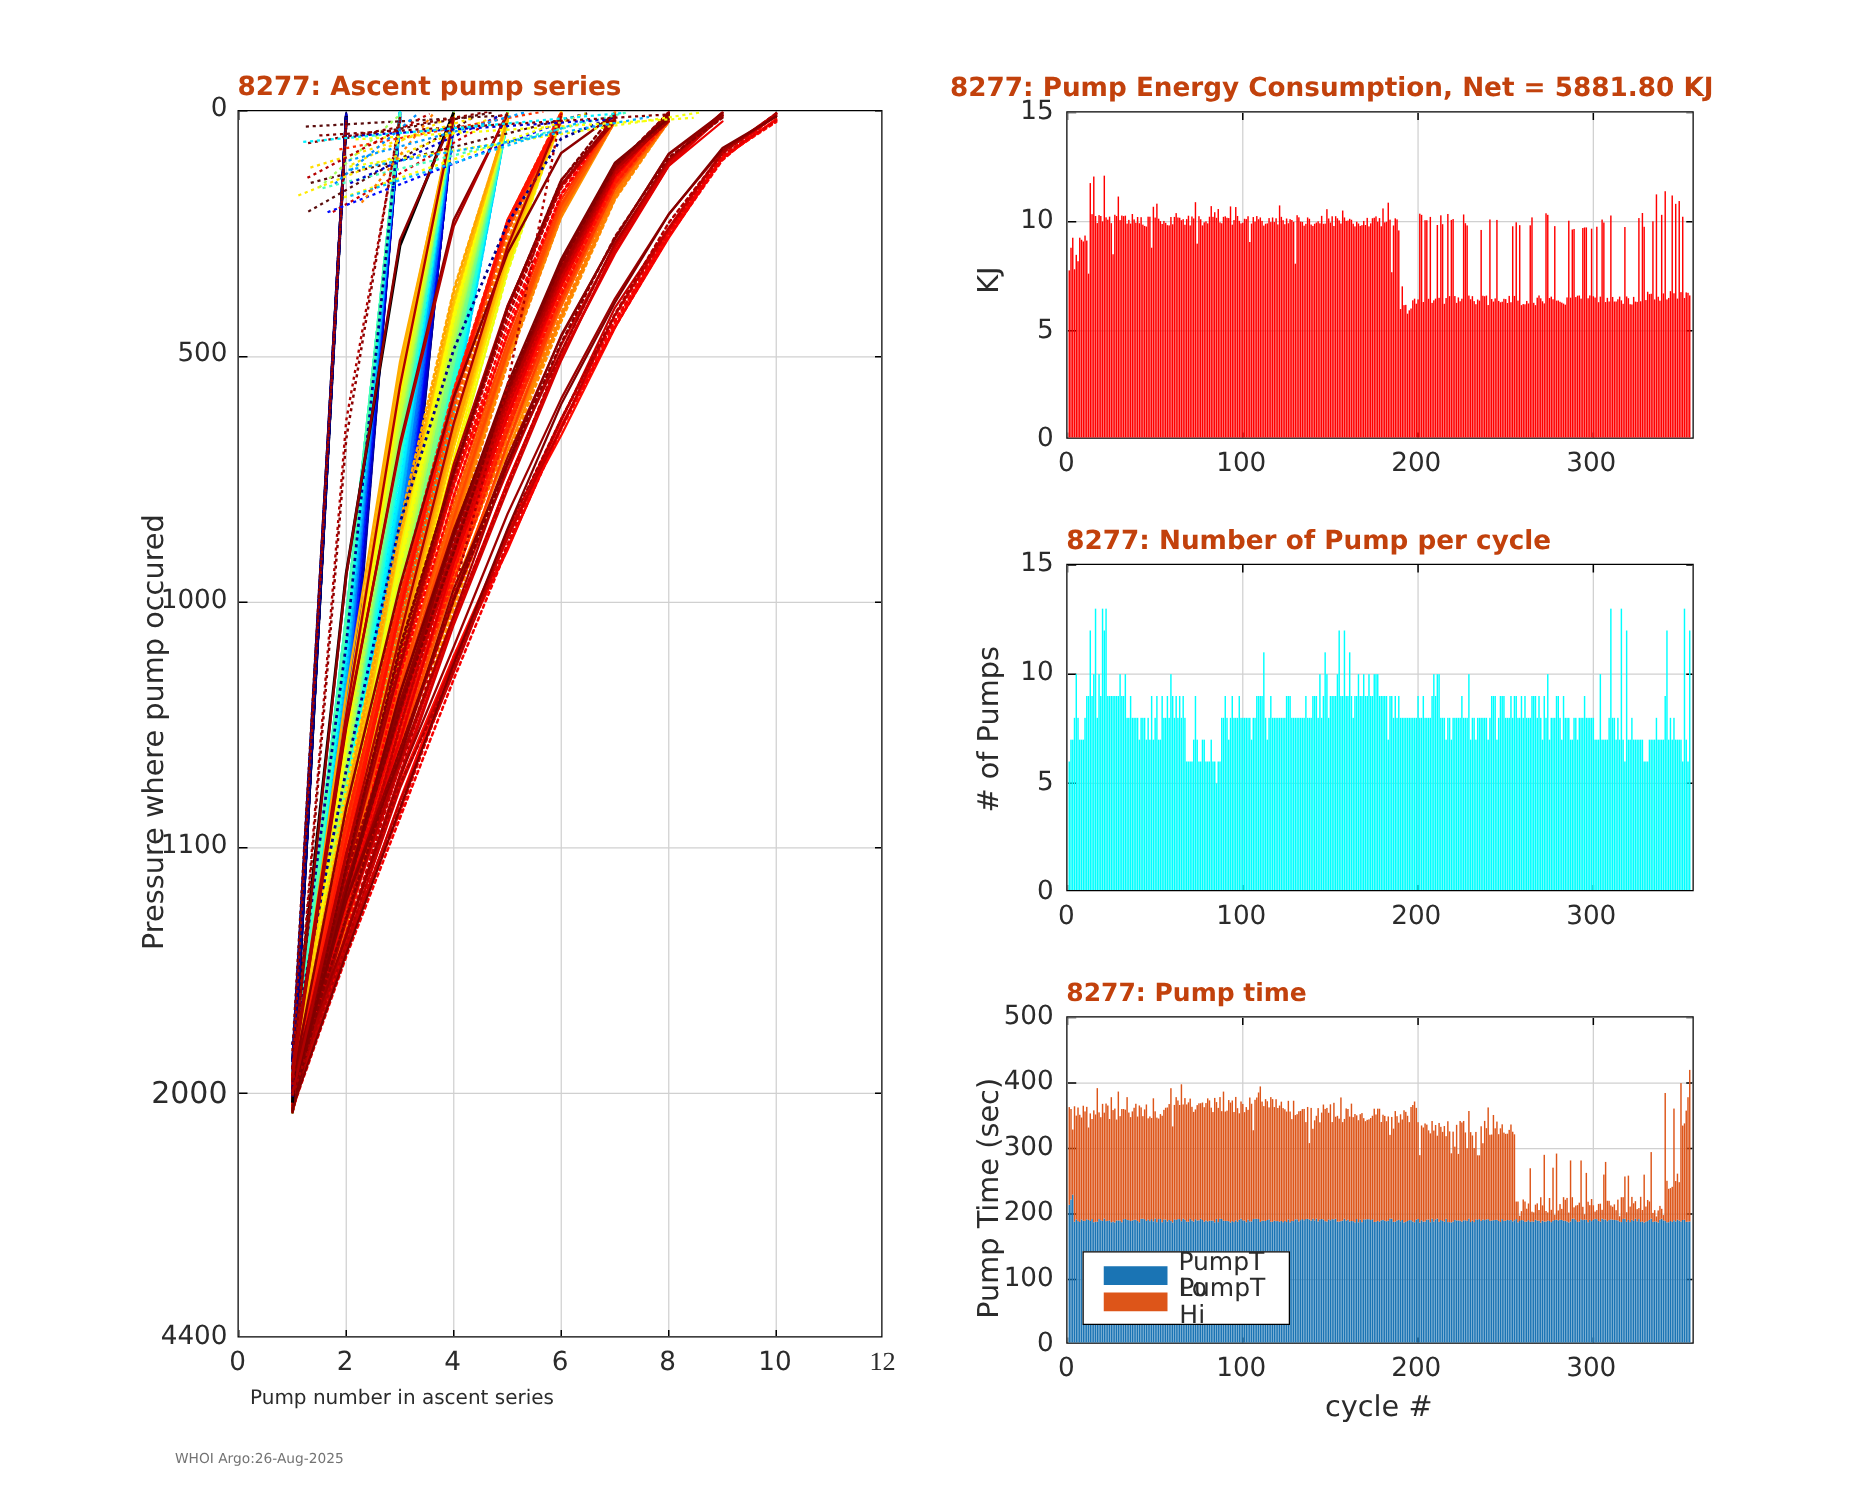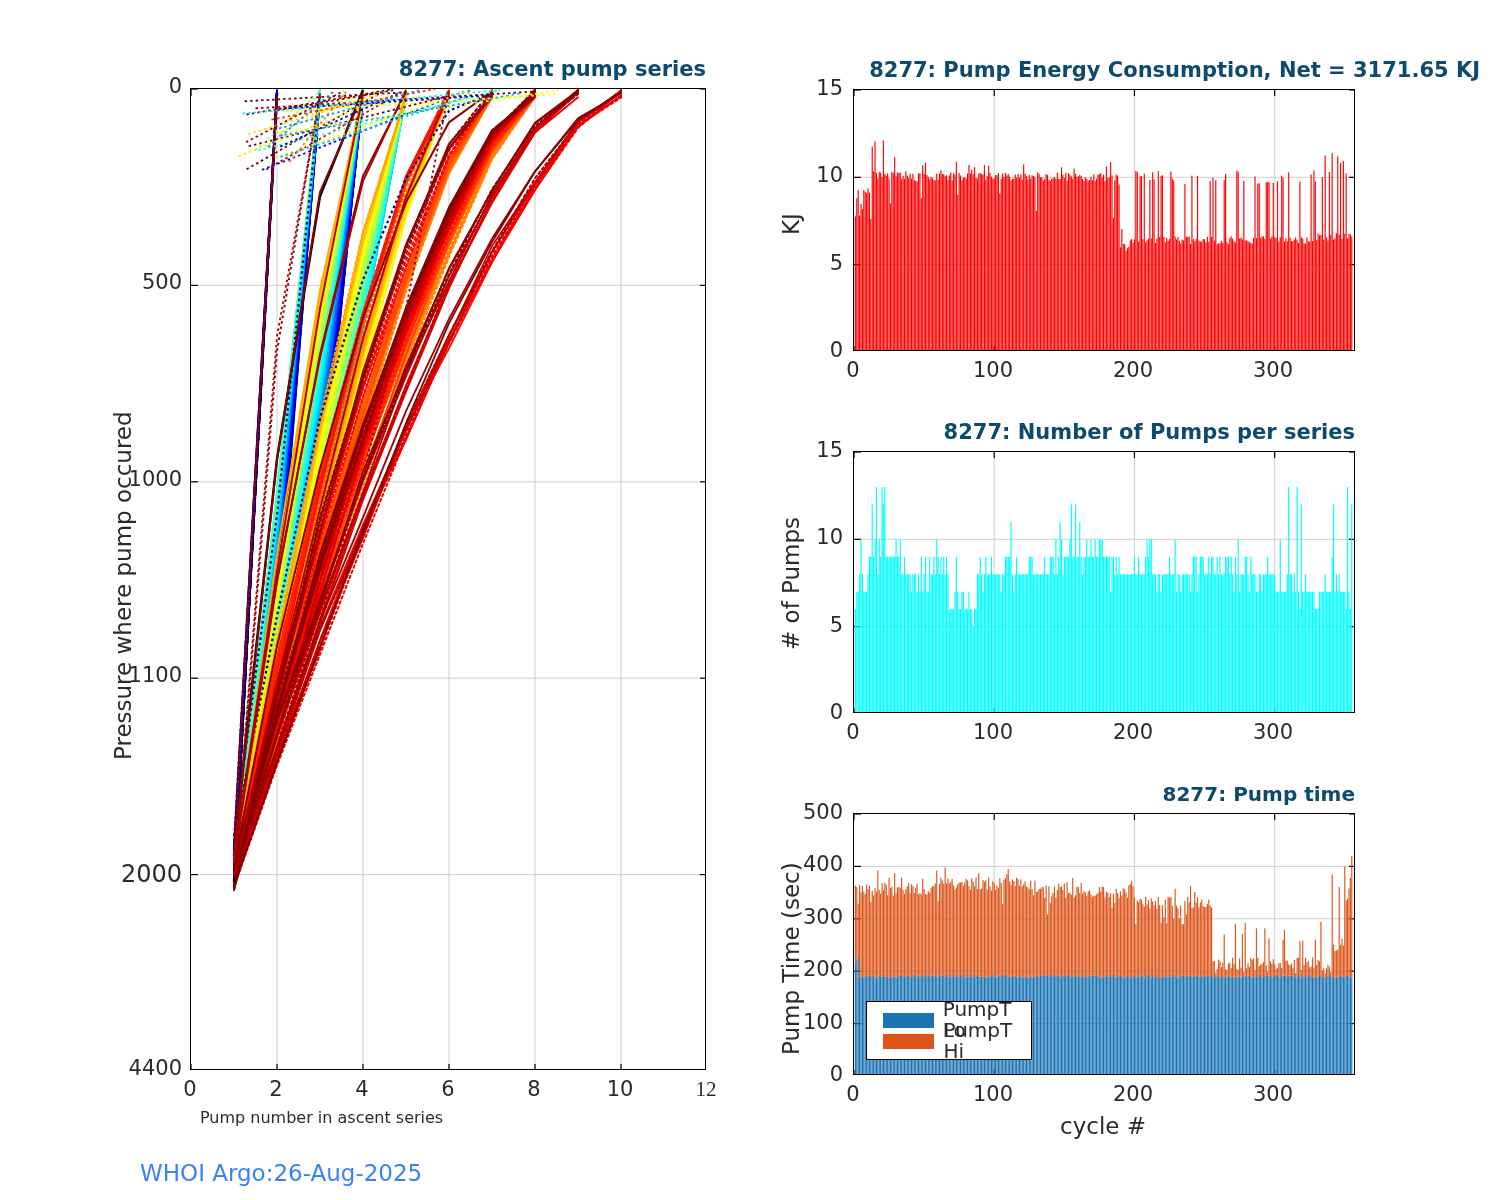--- a/index.html
+++ b/index.html
@@ -3,37 +3,37 @@
 <meta charset="utf-8">
 <style>
   html,body{margin:0;padding:0;background:#ffffff;}
   body{width:1500px;height:1200px;position:relative;overflow:hidden;
        font-family:"DejaVu Sans","Liberation Sans",sans-serif;color:#000;}
 
   .fig{position:absolute;left:0;top:0;width:1500px;height:1200px;}
 
   .panel{position:absolute;}
   .plotbox{position:absolute;border:1.5px solid #000;background:#fff;box-sizing:border-box;overflow:hidden;}
-  .title{position:absolute;text-align:right;font-weight:bold;color:#0c4a6e;white-space:nowrap;}
+  .title{position:absolute;text-align:left;font-weight:bold;color:#c2410c;white-space:nowrap;}
 
   .ytick,.xtick{position:absolute;color:#2b2b2b;white-space:nowrap;}
   .ytick{text-align:right;}
   .xtick{text-align:center;}
 
   .axlabel{position:absolute;color:#2b2b2b;white-space:nowrap;}
   .ylabel-rot{transform-origin:0 0;transform:rotate(-90deg);}
 
   .legendbox{position:absolute;border:1.5px solid #000;background:#fff;
              display:flex;flex-direction:column;justify-content:center;
              padding:5px 8px;box-sizing:border-box;z-index:9;}
   .legrow{display:flex;align-items:center;height:21px;}
   .legswatch{width:62px;height:15px;margin-right:9px;}
   .legtext{font-size:20px;color:#2b2b2b;line-height:21px;}
 
-  .footer{position:absolute;font-size:23px;color:#3b82f6;}
+  .footer{position:absolute;font-size:11px;color:#737373;}
 
   svg{display:block;}
 </style>
 </head>
 <body>
 
 <div class="fig">
 
   <div class="panel">
     <div class="title" style="left:190px;top:57px;width:516px;font-size:21px;">8277: Ascent pump series</div>
@@ -494,21 +494,21 @@
     <div class="xtick" style="left:504px;top:1077px;width:60px;font-size:21px;">8</div>
     <div class="xtick" style="left:590px;top:1077px;width:60px;font-size:21px;">10</div>
     <div class="xtick" style="left:676px;top:1077px;width:60px;font-size:21px;font-family:Liberation Serif, serif;">12</div>
 
     <div class="axlabel" style="left:200px;top:1108px;width:496px;font-size:16px;">Pump number in ascent series</div>
 
     <div class="axlabel ylabel-rot" style="left:110px;top:760px;font-size:23px;">Pressure where pump occured</div>
   </div>
 
   <div class="panel">
-    <div class="title" style="left:760px;top:58px;width:720px;font-size:21px;">8277: Pump Energy Consumption,  Net = 3171.65 KJ</div>
+    <div class="title" style="left:760px;top:58px;width:720px;font-size:21px;">8277: Pump Energy Consumption,  Net = 5881.80 KJ</div>
 
     <div class="plotbox" id="ax-energy" style="left:853px;top:89px;width:502px;height:262px;">
       <svg id="svg-energy" width="502" height="262" viewBox="0 0 502 262">
           <line x1="0" y1="262" x2="0" y2="256" stroke="#000" stroke-width="1.2"></line>
           <line x1="0" y1="0" x2="0" y2="6" stroke="#000" stroke-width="1.2"></line>
           <line x1="140.22346368715083" y1="0" x2="140.22346368715083" y2="262" stroke="#d0d0d0" stroke-width="1"></line>
           <line x1="140.22346368715083" y1="262" x2="140.22346368715083" y2="256" stroke="#000" stroke-width="1.2"></line>
           <line x1="140.22346368715083" y1="0" x2="140.22346368715083" y2="6" stroke="#000" stroke-width="1.2"></line>
           <line x1="280.44692737430165" y1="0" x2="280.44692737430165" y2="262" stroke="#d0d0d0" stroke-width="1"></line>
           <line x1="280.44692737430165" y1="262" x2="280.44692737430165" y2="256" stroke="#000" stroke-width="1.2"></line>
@@ -893,21 +893,21 @@
 
     <div class="xtick" style="left:823px;top:358px;width:60px;font-size:21px;">0</div>
     <div class="xtick" style="left:963px;top:358px;width:60px;font-size:21px;">100</div>
     <div class="xtick" style="left:1103px;top:358px;width:60px;font-size:21px;">200</div>
     <div class="xtick" style="left:1243px;top:358px;width:60px;font-size:21px;">300</div>
 
     <div class="axlabel ylabel-rot" style="left:778px;top:235px;font-size:23px;">KJ</div>
   </div>
 
   <div class="panel">
-    <div class="title" style="left:853px;top:420px;width:502px;font-size:21px;">8277: Number of Pumps per series</div>
+    <div class="title" style="left:853px;top:420px;width:502px;font-size:21px;">8277: Number of Pump per cycle</div>
 
     <div class="plotbox" id="ax-pumps" style="left:853px;top:451px;width:502px;height:262px;">
       <svg id="svg-pumps" width="502" height="262" viewBox="0 0 502 262">
           <line x1="0" y1="262" x2="0" y2="256" stroke="#000" stroke-width="1.2"></line>
           <line x1="0" y1="0" x2="0" y2="6" stroke="#000" stroke-width="1.2"></line>
           <line x1="140.22346368715083" y1="0" x2="140.22346368715083" y2="262" stroke="#d0d0d0" stroke-width="1"></line>
           <line x1="140.22346368715083" y1="262" x2="140.22346368715083" y2="256" stroke="#000" stroke-width="1.2"></line>
           <line x1="140.22346368715083" y1="0" x2="140.22346368715083" y2="6" stroke="#000" stroke-width="1.2"></line>
           <line x1="280.44692737430165" y1="0" x2="280.44692737430165" y2="262" stroke="#d0d0d0" stroke-width="1"></line>
           <line x1="280.44692737430165" y1="262" x2="280.44692737430165" y2="256" stroke="#000" stroke-width="1.2"></line>

